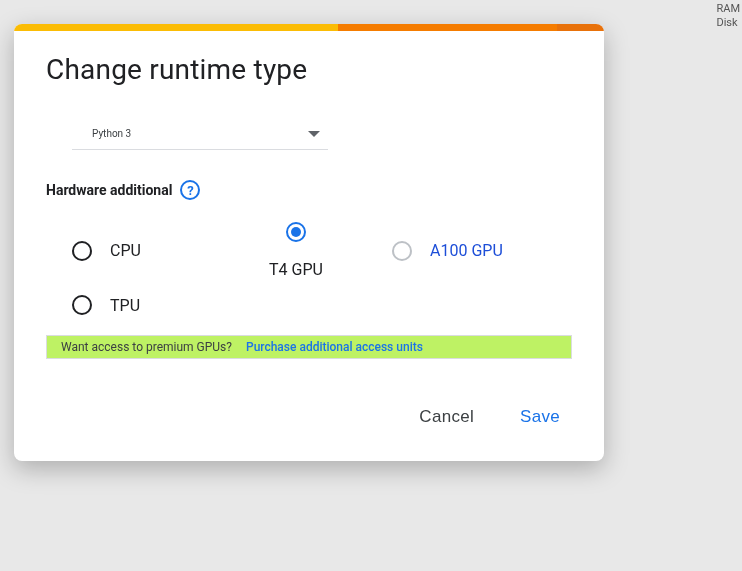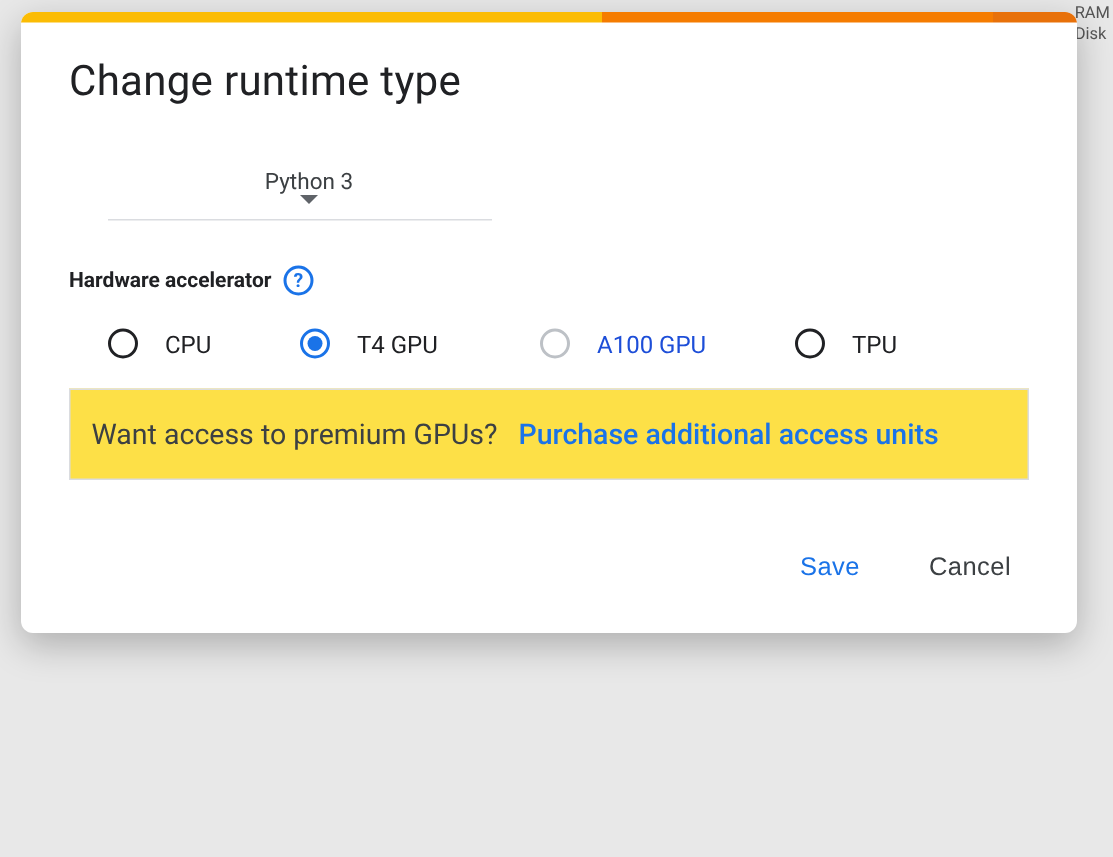--- a/index.html
+++ b/index.html
@@ -16,22 +16,22 @@
       top: 0; right: 0;
       font-size: 11px;
       color: #555;
       line-height: 1.3;
       padding: 2px 2px 0 0;
       text-align: left;
     }
     .dialog {
       position: absolute;
       left: 14px;
-      top: 8px;
-      width: 704px;
+      top: 24px;
+      width: 590px;
       background: #fff;
       border-radius: 8px;
       box-shadow: 0 8px 24px rgba(0,0,0,0.25);
       overflow: hidden;
     }
     .dialog-accent {
       height: 7px;
       background: linear-gradient(90deg, #fbbc04 0%, #fbbc04 55%, #f57c00 55%, #f57c00 92%, #e8710a 92%);
     }
     .dialog-body {
@@ -67,35 +67,35 @@
     }
     .select-wrap {
       margin: 6px 0 30px 26px;
       width: 256px;
       border-bottom: 1px solid #dadce0;
       padding: 14px 8px 10px 20px;
       display: flex;
       justify-content: space-between;
       align-items: center;
       cursor: pointer;
-      font-size: 15px;
+      font-size: 10px;
       color: #3c4043;
-      flex-direction: column;
     }
     .dropdown-caret {
       width: 0; height: 0;
       border-left: 6px solid transparent;
       border-right: 6px solid transparent;
       border-top: 6px solid #5f6368;
     }
     .radio-grid {
       display: flex;
       flex-wrap: wrap;
       margin: 22px 0 20px 26px;
       row-gap: 28px;
+      gap: 16px;
     }
     .radio-item {
       display: flex;
       align-items: center;
       gap: 18px;
       font-size: 16px;
       color: #202124;
       cursor: pointer;
       flex: 0 0 auto;
     }
@@ -110,30 +110,30 @@
     .radio-item.disabled .radio-circle { border-color: #bdc1c6; }
     .radio-item.selected .radio-circle { border-color: #1a73e8; }
     .radio-item.selected .radio-circle::after {
       content: "";
       position: absolute;
       top: 3px; left: 3px; right: 3px; bottom: 3px;
       background: #1a73e8;
       border-radius: 50%;
     }
     .r-cpu { width: 128px; }
-    .r-t4 { width: 160px; }
+    .r-t4 { width: 160px; flex-direction: column; }
     .r-a100 { width: 170px; }
     .r-v100 { width: 190px; }
     .r-tpu { width: 130px; }
     .promo-box {
       margin-top: 4px;
       border: 1px solid #dadce0;
-      background: #fde047;
-      padding: 18px 14px;
-      font-size: 19px;
+      background: #bef264;
+      padding: 4px 14px;
+      font-size: 12px;
       color: #3c4043;
       display: flex;
       gap: 14px;
       align-items: center;
     }
     .promo-link {
       color: #1a73e8;
       font-weight: 500;
       cursor: pointer;
     }
@@ -168,21 +168,21 @@
   <div class="dialog-body">
     <h1 class="dialog-title">Change runtime type</h1>
 
 
     <div class="select-wrap">
       <span>Python 3</span>
       <span class="dropdown-caret"></span>
     </div>
 
     <div class="section-label">
-      <span>Hardware accelerator</span>
+      <span>Hardware additional</span>
       <span class="help-icon">?</span>
     </div>
 
     <div class="radio-grid">
       <label class="radio-item r-cpu">
         <span class="radio-circle"></span>
         <span>CPU</span>
       </label>
       <label class="radio-item r-t4 selected">
         <span class="radio-circle"></span>
@@ -198,16 +198,16 @@
       </label>
     </div>
 
     <div class="promo-box">
       <span>Want access to premium GPUs?</span>
       <span class="promo-link">Purchase additional access units</span>
     </div>
   </div>
 
   <div class="dialog-actions">
+    <button class="btn btn-cancel">Cancel</button>
     <button class="btn btn-save">Save</button>
-    <button class="btn btn-cancel">Cancel</button>
   </div>
 </div>
 
 </body></html>

